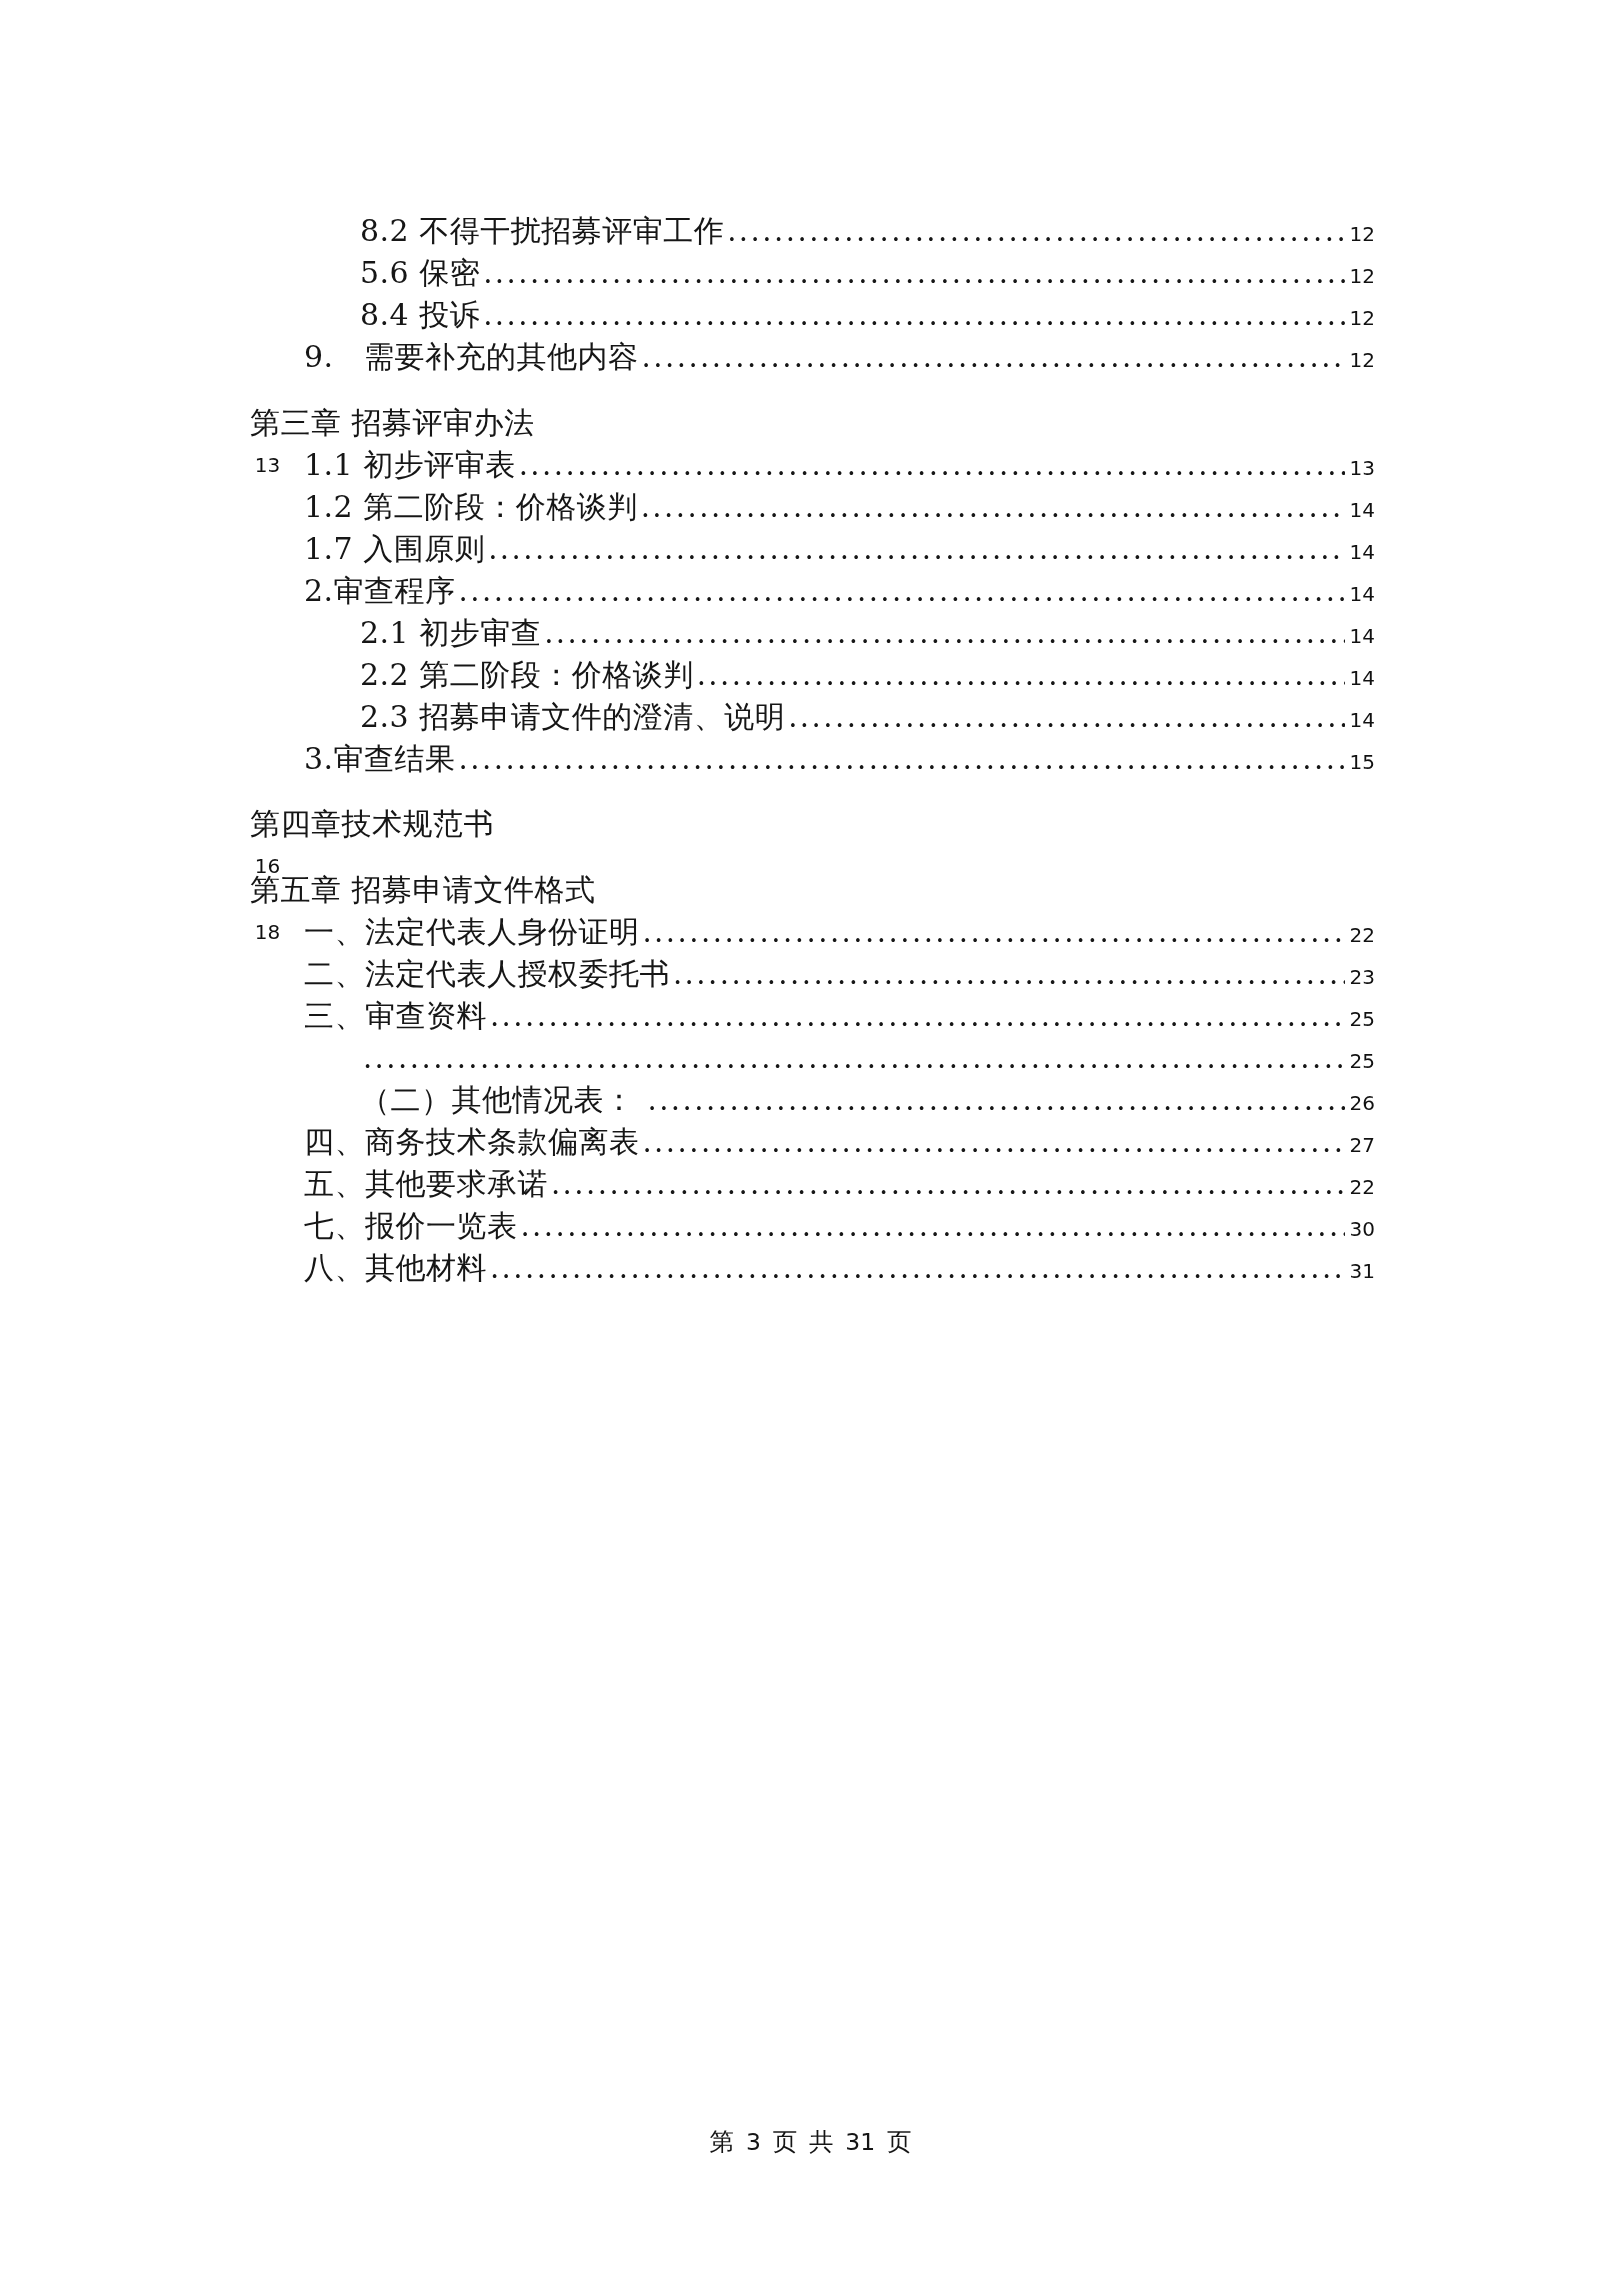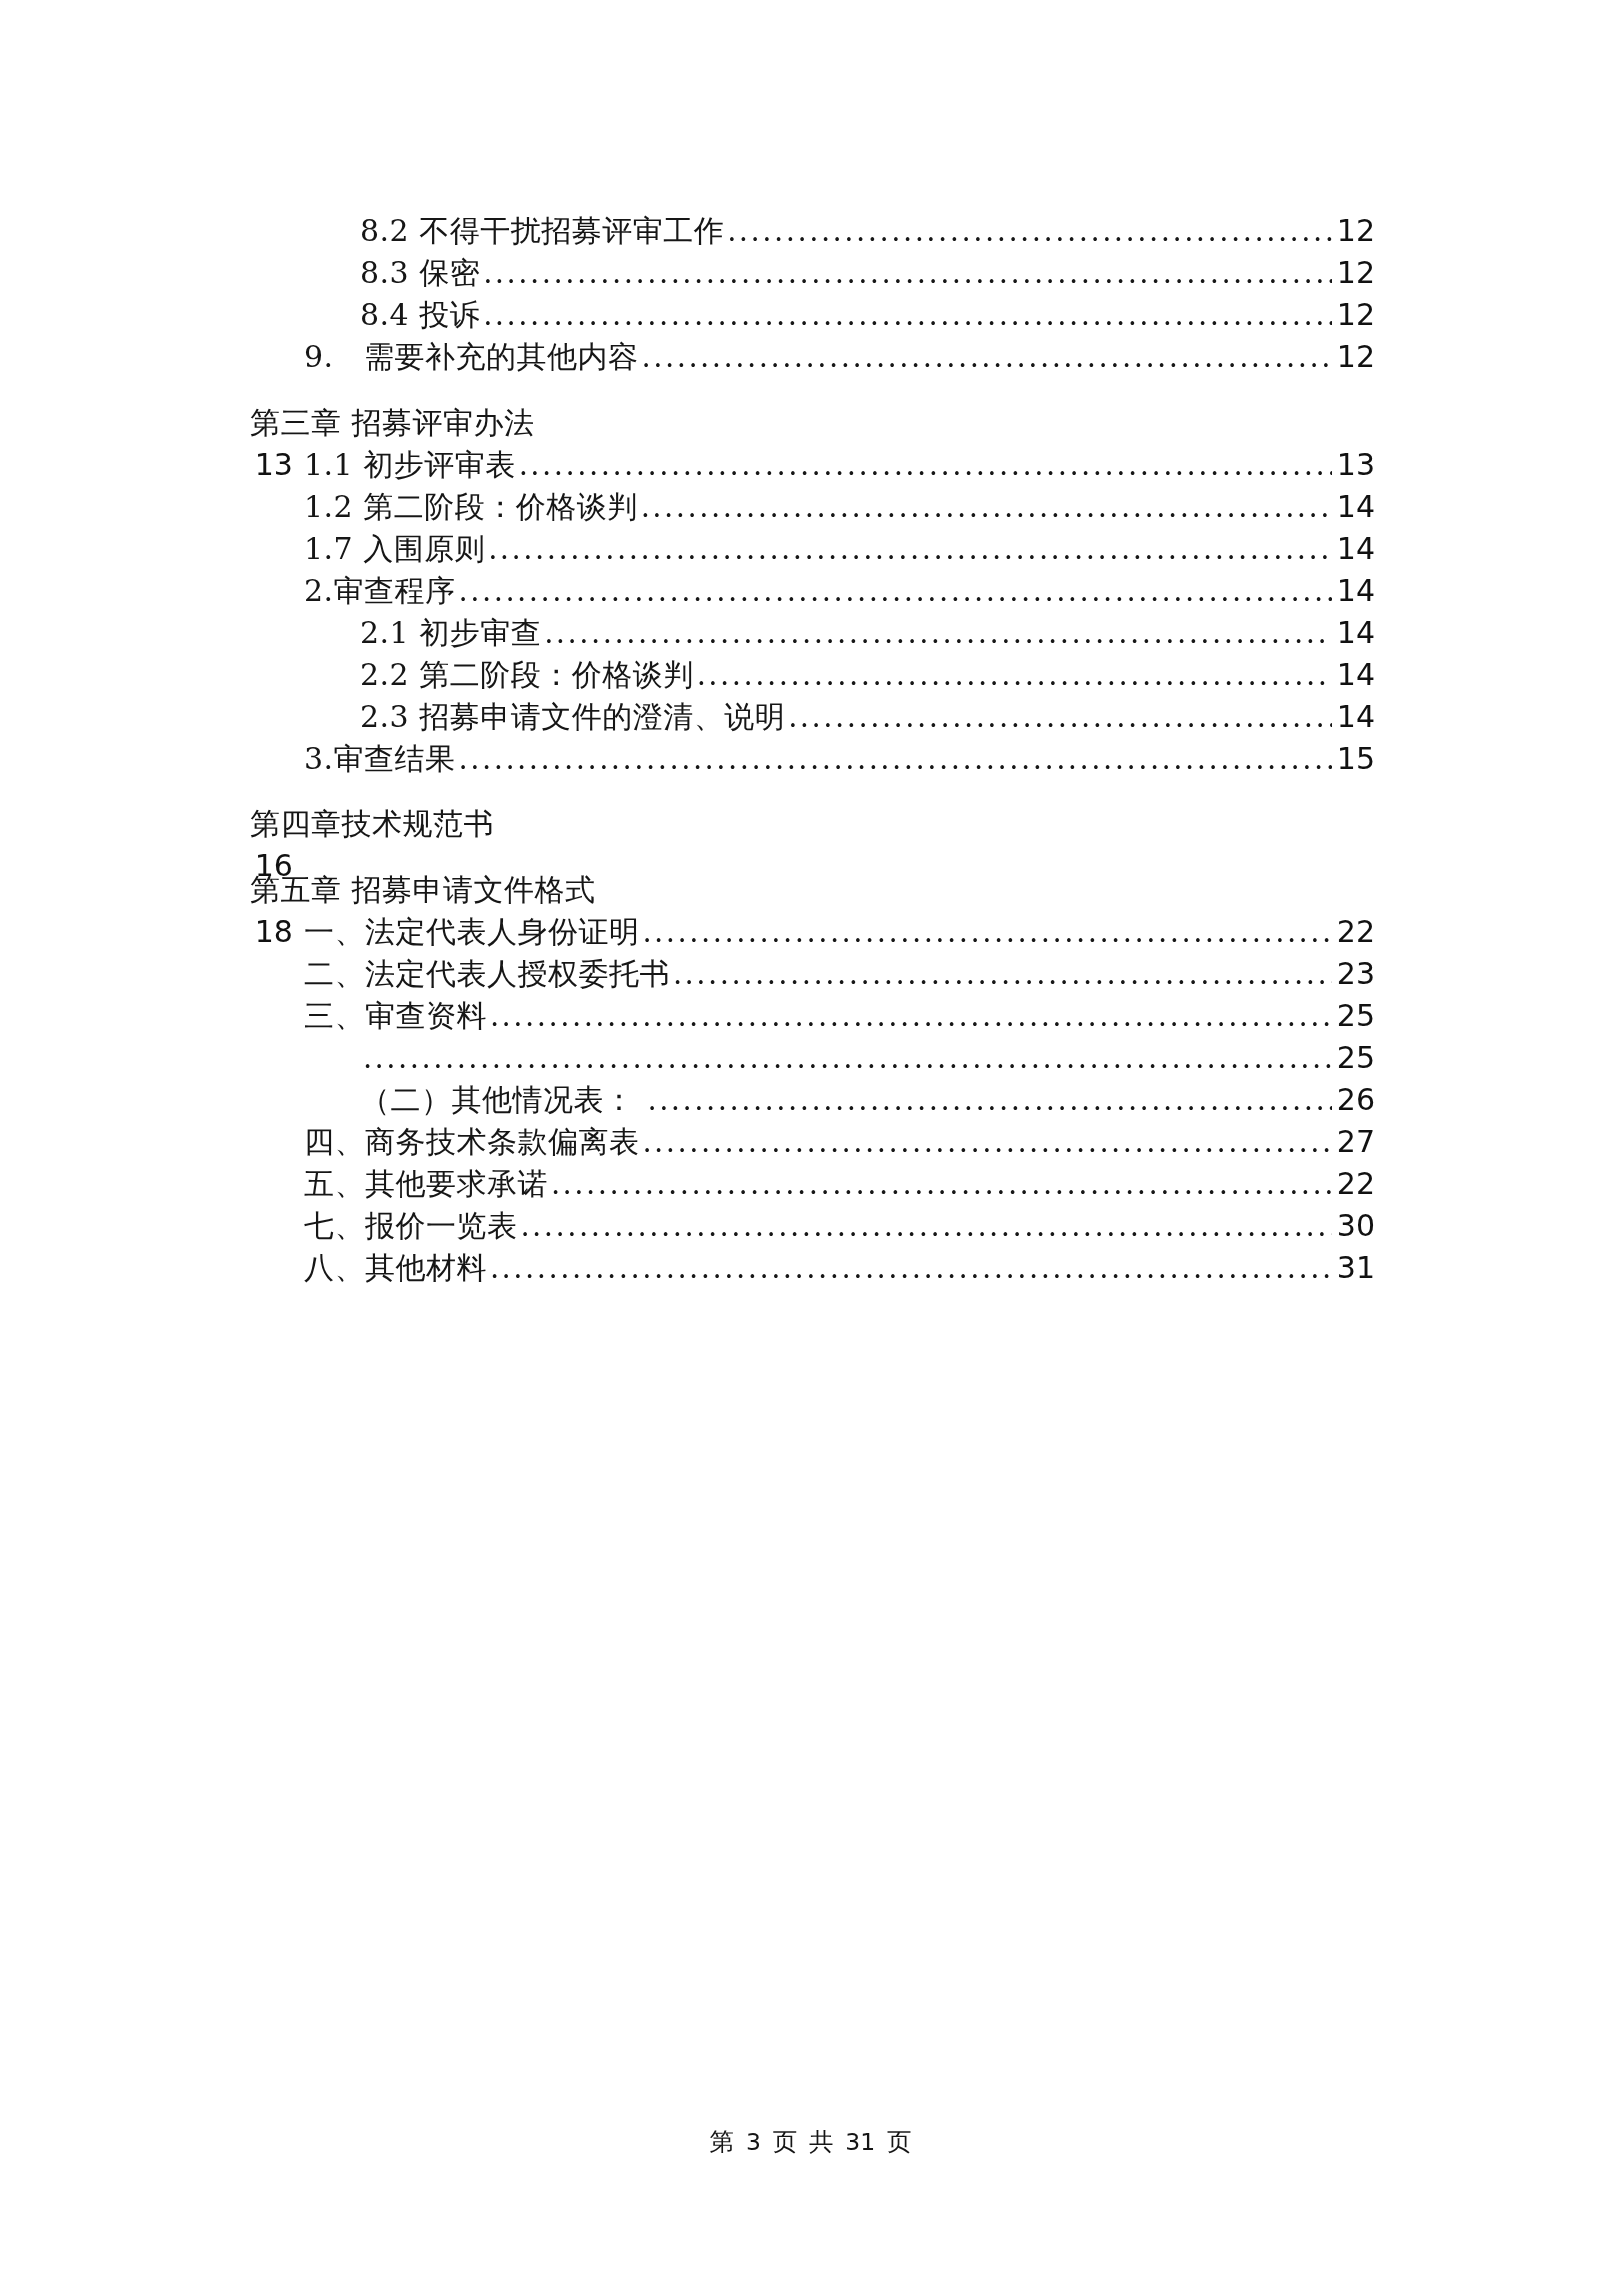--- a/index.html
+++ b/index.html
@@ -49,21 +49,21 @@
   }
   .toc-dots::after {
     content: "................................................................................................................................................................................................................";
     font-size: 29px;
     letter-spacing: 2.5px;
   }
   .toc-page {
     flex: 0 0 auto;
     padding-left: 4.9px;
     font-family: "DejaVu Sans", "Liberation Sans", sans-serif;
-    font-size: 30px;
+    font-size: 20px;
     color: #111111;
   }
   .footer {
     position: absolute;
     top: 2125px;
     left: 0;
     width: 100%;
     display: flex;
     justify-content: center;
     align-items: baseline;
@@ -82,21 +82,21 @@
 <div class="page">
 
   <div class="toc">
 
     <div class="toc-row lvl3">
       <span class="toc-label">8.2 不得干扰招募评审工作</span>
       <span class="toc-dots"></span>
       <span class="toc-page">12</span>
     </div>
     <div class="toc-row lvl3">
-      <span class="toc-label">8.3 保密</span>
+      <span class="toc-label">5.6 保密</span>
       <span class="toc-dots"></span>
       <span class="toc-page">12</span>
     </div>
     <div class="toc-row lvl3">
       <span class="toc-label">8.4 投诉</span>
       <span class="toc-dots"></span>
       <span class="toc-page">12</span>
     </div>
     <div class="toc-row lvl2">
       <span class="toc-label">9.　需要补充的其他内容</span>

